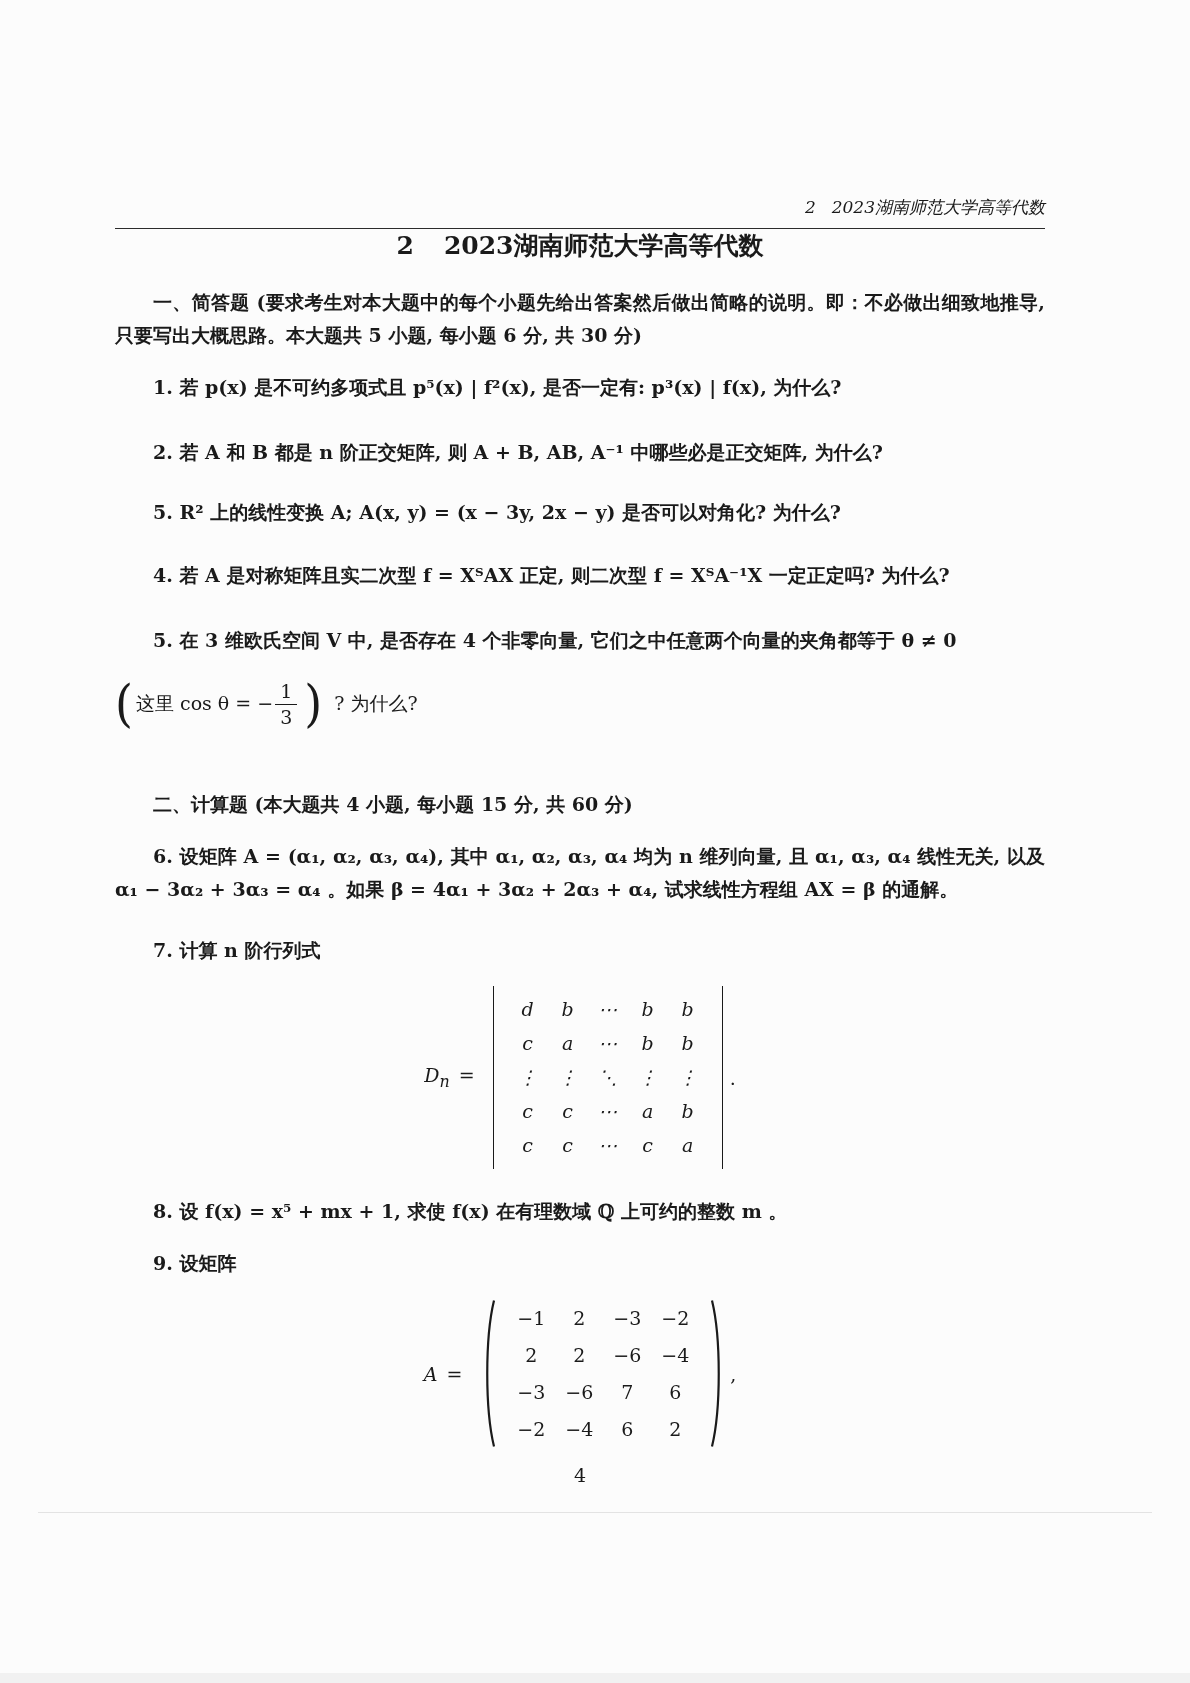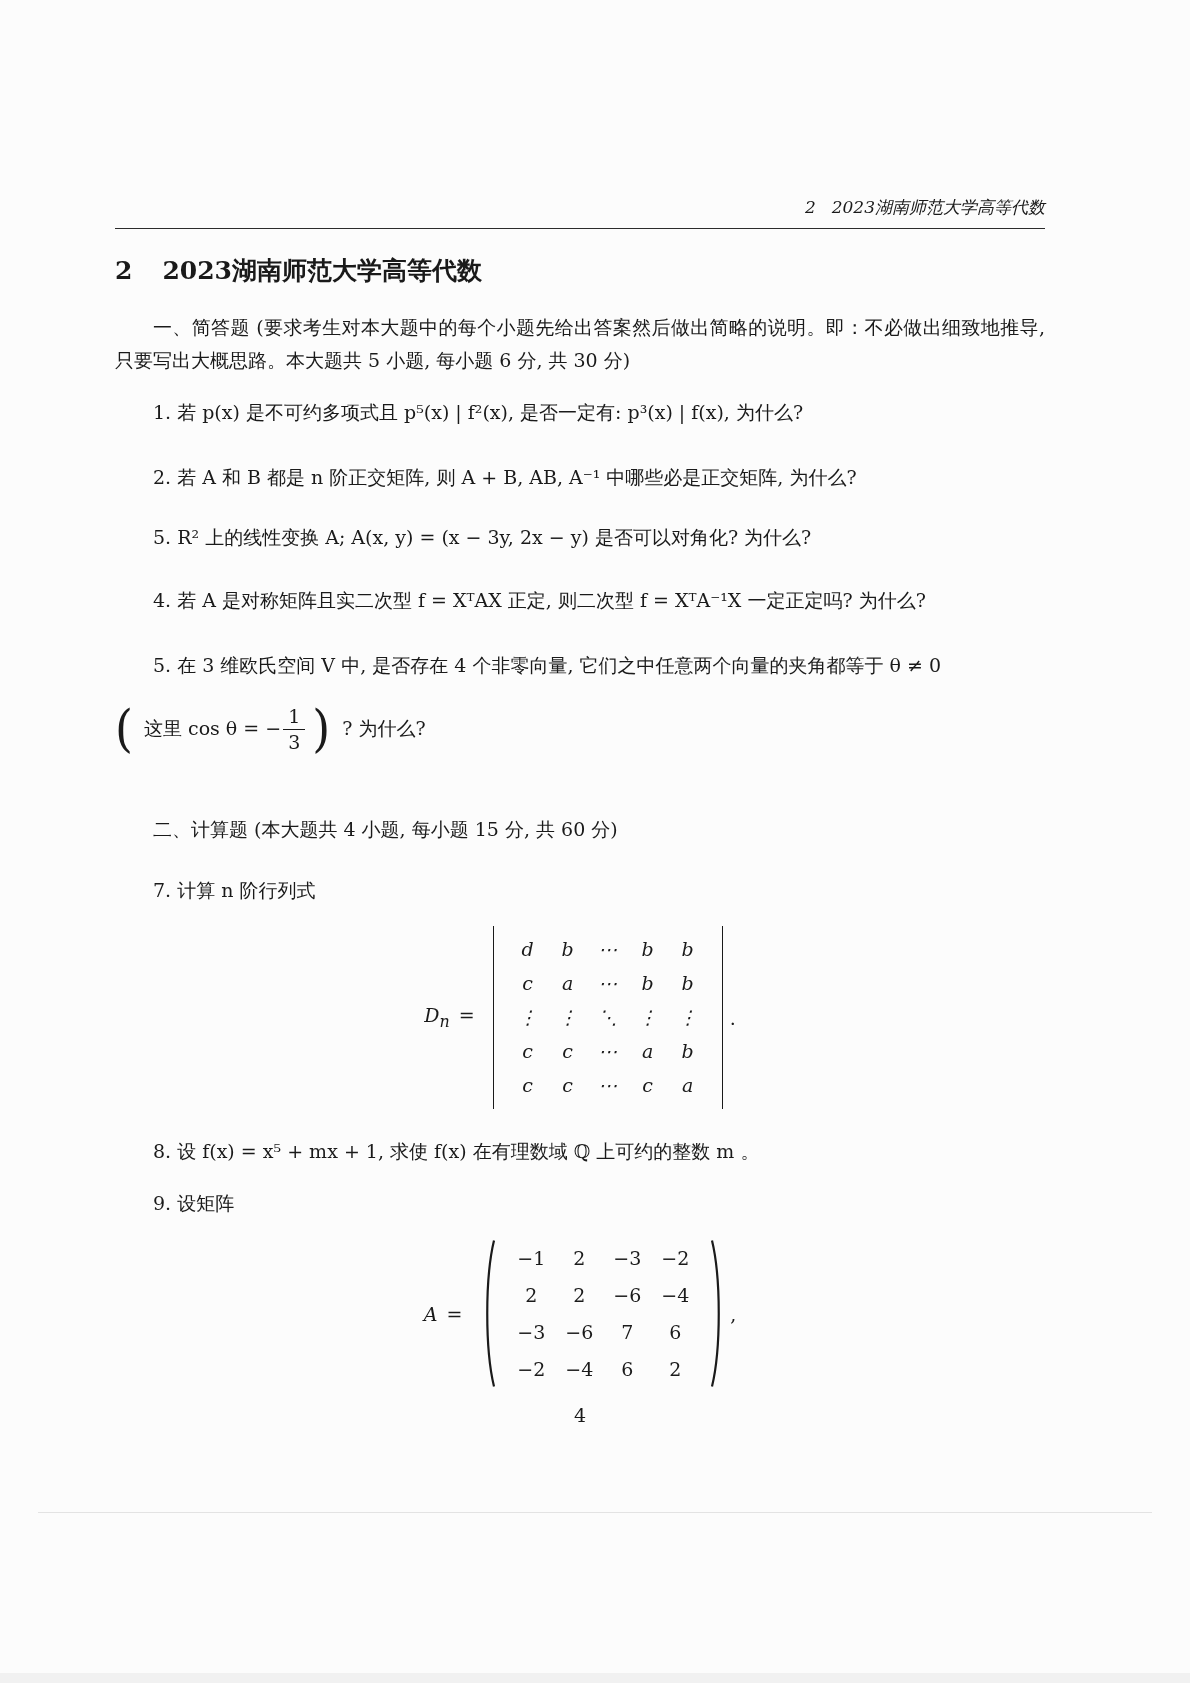--- a/index.html
+++ b/index.html
@@ -23,44 +23,46 @@
     justify-content: flex-end;
     align-items: baseline;
     gap: 16px;
     font-style: italic;
     font-size: 17px;
     padding-bottom: 9px;
   }
   .header-rule { border-top: 1.4px solid #2b2b2b; }
 
   .title {
-    margin-top: 25px;
+    text-align: center;
+    margin-top: 0;
     font-weight: bold;
     font-size: 25px;
   }
   .title .num { margin-right: 30px; }
 
   .para {
     line-height: 33px;
     text-align: justify;
+    font-weight: bold;
   }
   .indent { text-indent: 2em; }
 
   .q5row {
     display: flex;
     align-items: center;
     height: 56px;
   }
   .bigparen {
     font-size: 46px;
     line-height: 1;
     transform: scaleY(1.08);
     font-weight: 400;
   }
-  .q5row .prefix { margin-left: 11px; }
+  .q5row .prefix { margin-left: 3px; }
   .q5row .suffix { margin-left: 12px; }
   .frac {
     display: inline-flex;
     flex-direction: column;
     align-items: center;
     margin: 0 7px 0 2px;
     line-height: 1.3;
   }
   .frac .fnum { padding: 0 5px; border-bottom: 1.4px solid #1a1a1a; }
   .frac .fden { padding: 0 5px; }
@@ -149,20 +151,21 @@
     <span class="frac">
       <span class="fnum">1</span>
       <span class="fden">3</span>
     </span>
     <span class="bigparen">)</span>
     <span class="suffix">? 为什么?</span>
   </div>
 
   <p class="para indent" style="margin-top:56px">二、计算题 (本大题共 4 小题, 每小题 15 分, 共 60 分)</p>
 
+  <p class="para indent" style="margin-top:5px">6. 设矩阵 A = (α₁, α₂, α₃, α₄), 其中 α₁, α₂, α₃, α₄ 均为 n 维列向量, 且 α₁, α₃, α₄ 线性无关, 以及 α₁ − 3α₂ + 3α₃ = α₄ 。如果 β = 4α₁ + 3α₂ + 2α₃ + α₄, 试求线性方程组 AX = β 的通解。</p>
 
   <p class="para indent" style="margin-top:28px">7. 计算 n 阶行列式</p>
 
   <div class="math-display" style="margin-top:10px">
     <span class="math-label"><span>D</span><sub>n</sub><span class="eq">=</span></span>
     <div class="det-bars">
       <div class="det-grid">
         <span>d</span>
         <span>b</span>
         <span>⋯</span>

